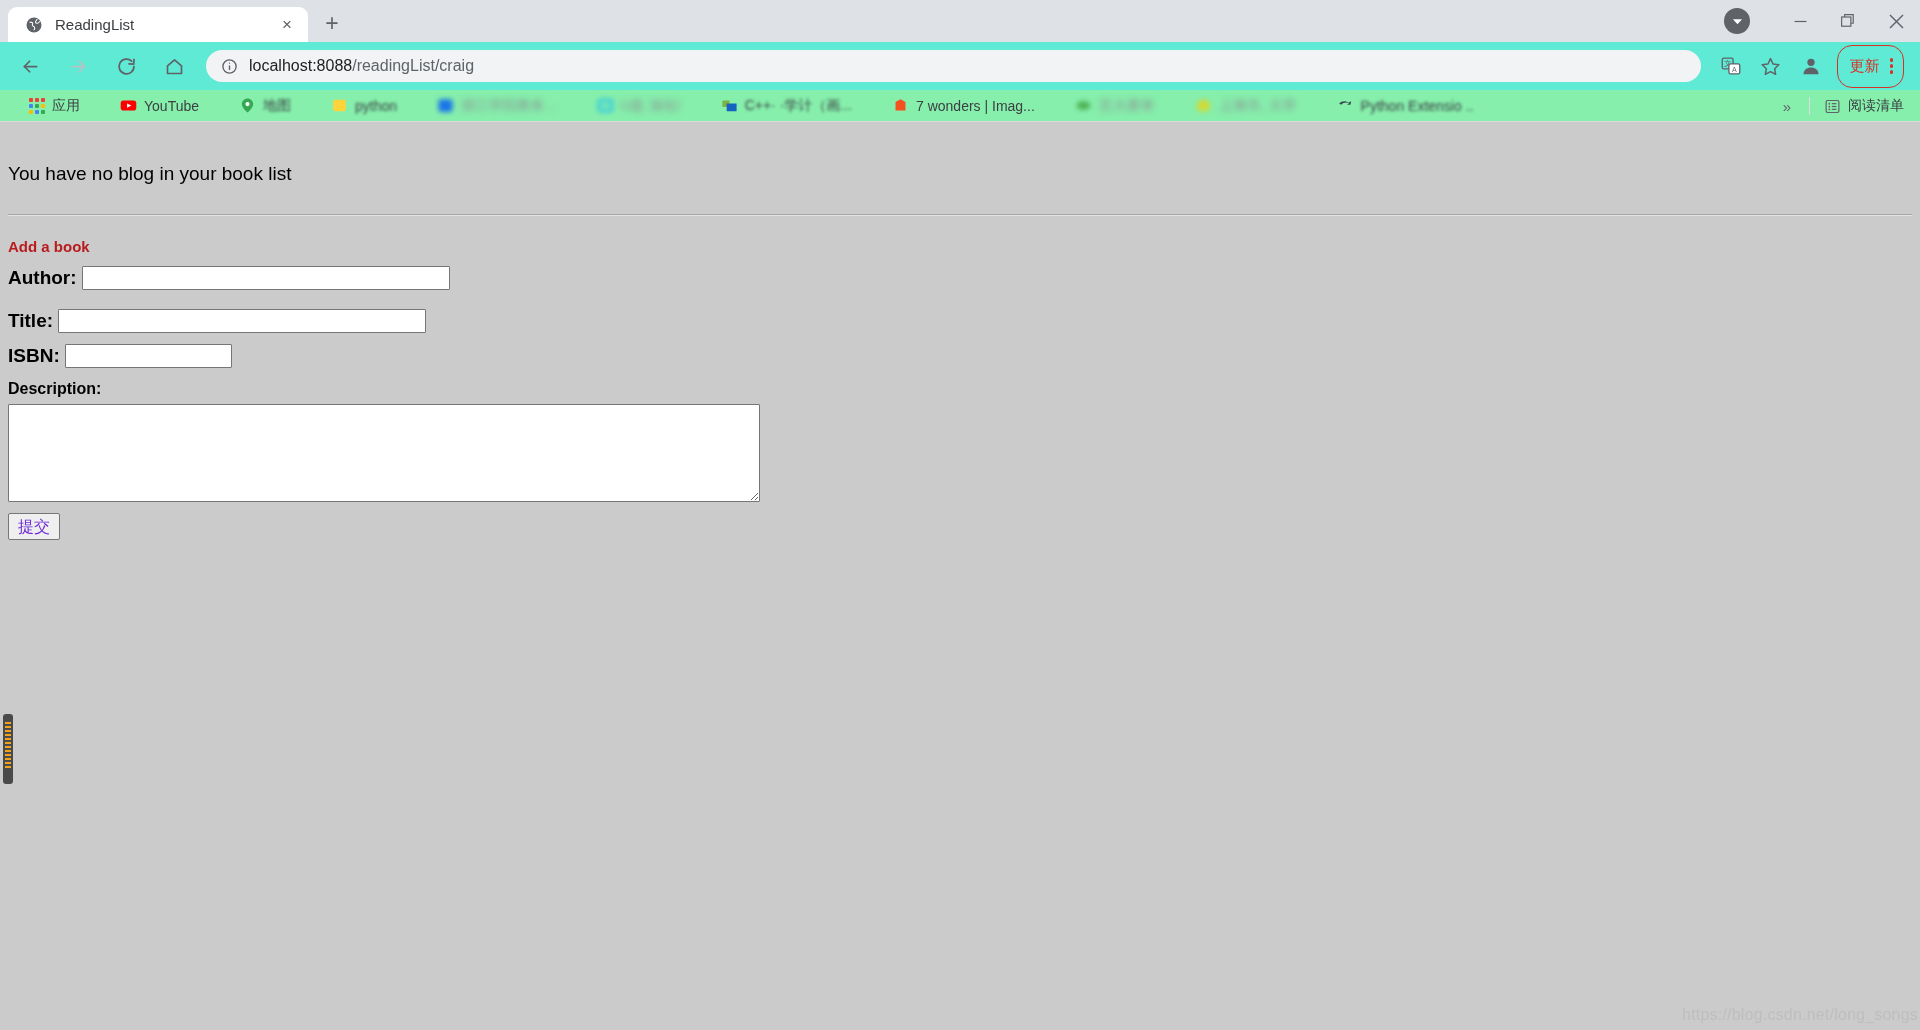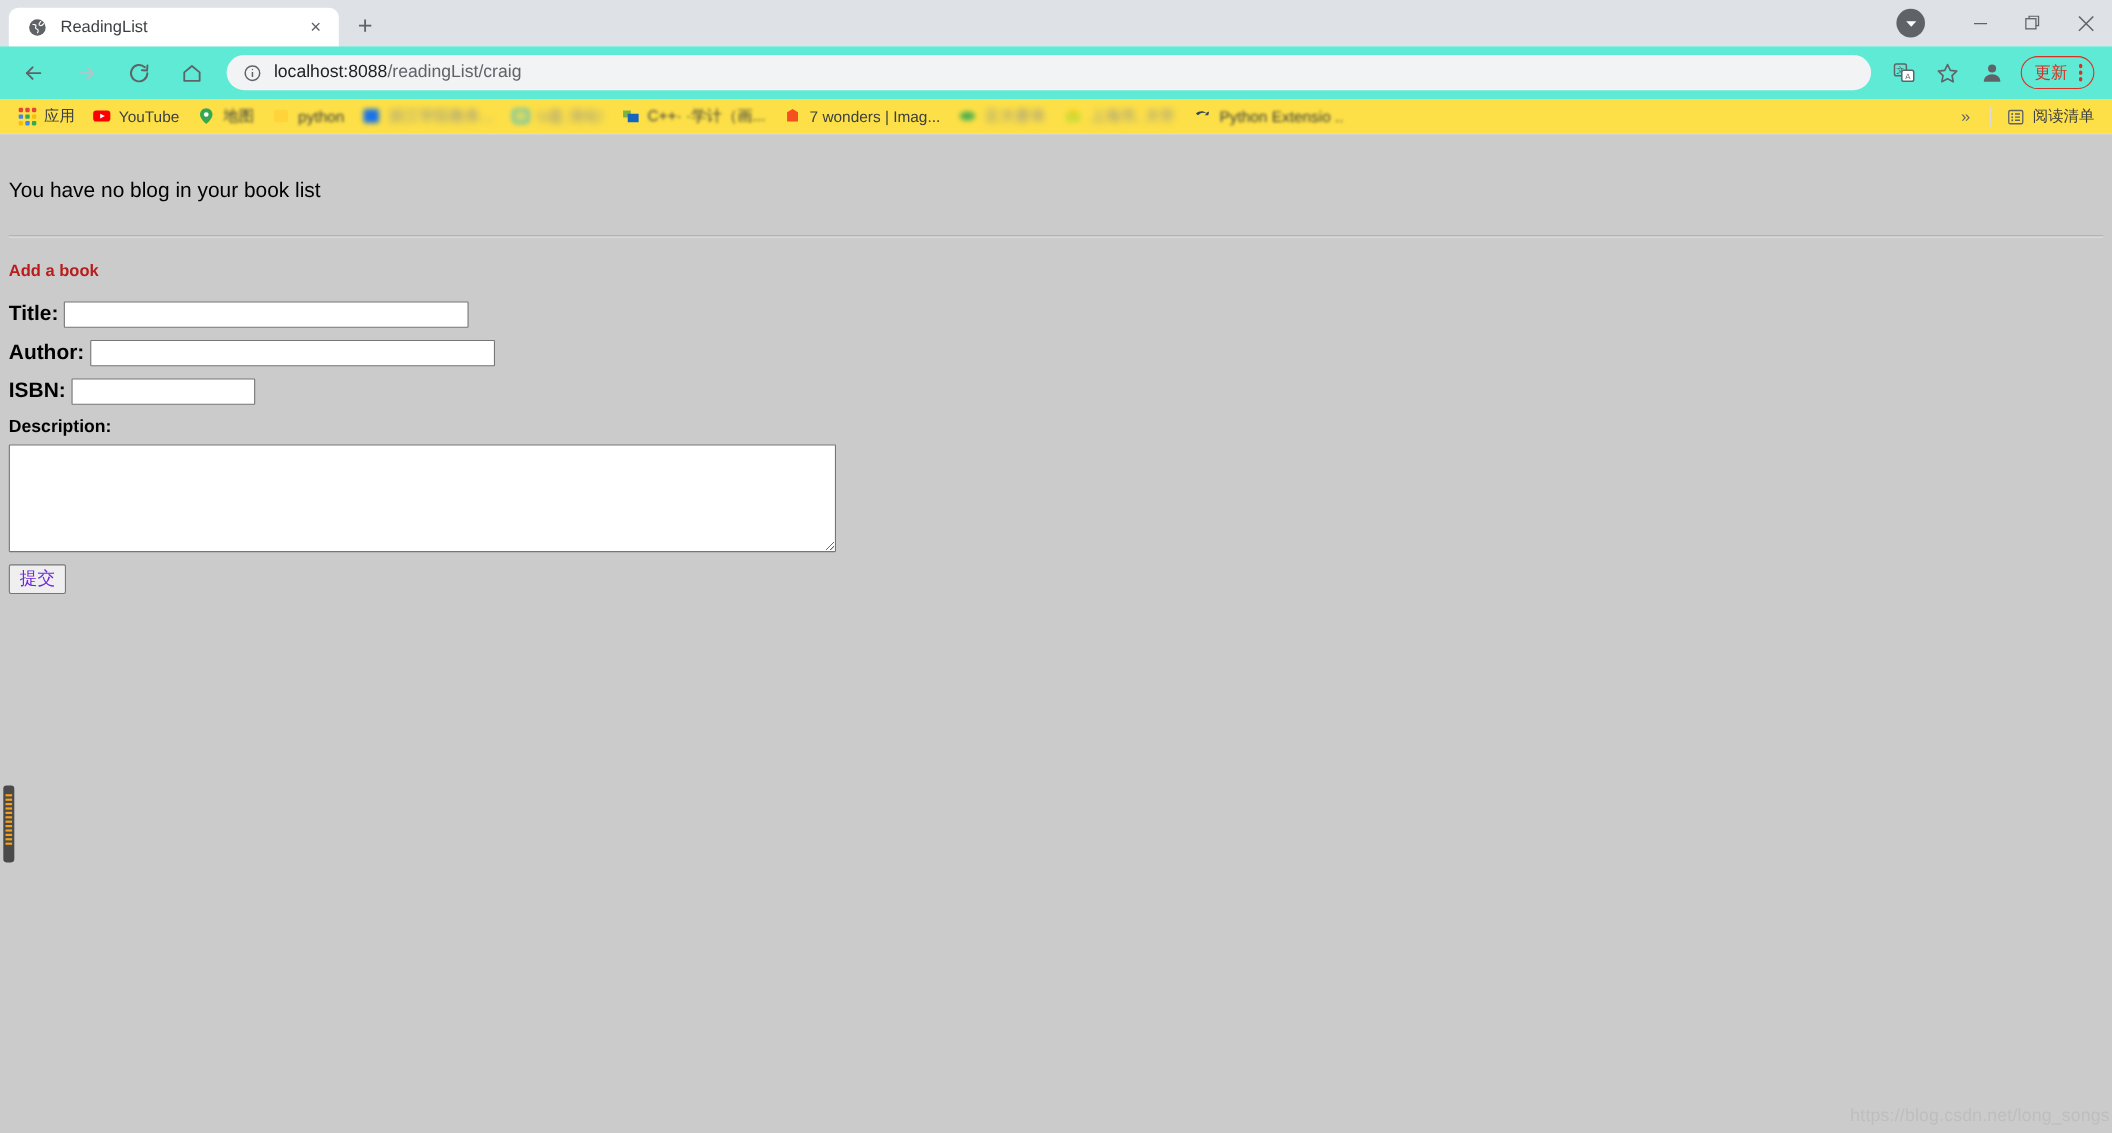--- a/index.html
+++ b/index.html
@@ -81,33 +81,33 @@
     overflow: hidden; text-overflow: ellipsis;
   }
   .omni-url .host { color: #202124; }
   .omni-url .path { color: #5f6368; }
   .tb-icon {
     width: 34px; height: 34px; margin: 0 3px; flex: 0 0 34px;
     display: flex; align-items: center; justify-content: center;
     color: #5f6368;
   }
   .update-pill {
-    height: 30px; border: 1.5px solid #d93025; border-radius: 15px;
+    height: 43px; border: 1.5px solid #d93025; border-radius: 15px;
     display: flex; align-items: center; padding: 0 6px 0 12px;
     margin: 0 10px 0 6px; flex: 0 0 auto;
   }
   .update-label { font-size: 15px; color: #d93025; margin-right: 6px; }
   .kebab { display: flex; flex-direction: column; gap: 2.5px; padding: 0 4px; }
   .kebab i { width: 3.5px; height: 3.5px; border-radius: 50%; background: #d93025; display: block; }
 
   
   .bookmarks {
-    height: 32px; background: #fde047;
-    display: flex; align-items: center; padding: 0 8px;
-    border-bottom: 1px solid #dadce0; position: relative;
+    height: 32px; background: #86efac;
+    display: flex; align-items: center; padding: 0 20px;
+    border-bottom: 1px solid #dadce0; position: relative; gap: 24px;
   }
   .bm {
     display: flex; align-items: center; height: 26px;
     padding: 0 8px; border-radius: 4px; flex: 0 0 auto;
     max-width: 230px; overflow: hidden;
   }
   .bm-ico {
     width: 17px; height: 17px; flex: 0 0 17px; margin-right: 7px;
     display: flex; align-items: center; justify-content: center;
   }
@@ -456,31 +456,31 @@
 
 
       <p class="empty-msg">You have no blog in your book list</p>
 
       <hr class="divider">
 
       <h2 class="page-h2">Add a book</h2>
 
       <form>
 
+        <div class="field-row">
+          <label class="field-label">Author:</label>
+          <input class="txt w-author" type="text" value="" style="">
+        </div>
+
         <div class="field-row first">
           <label class="field-label">Title:</label>
           <input class="txt w-title" type="text" value="" style="">
         </div>
 
         <div class="field-row">
-          <label class="field-label">Author:</label>
-          <input class="txt w-author" type="text" value="" style="">
-        </div>
-
-        <div class="field-row">
           <label class="field-label">ISBN:</label>
           <input class="txt w-isbn" type="text" value="" style="">
         </div>
 
         <label class="desc-label">Description:</label>
         <textarea class="desc" style=""></textarea>
 
         <button class="submit" type="submit">提交</button>
       </form>
     </div>

